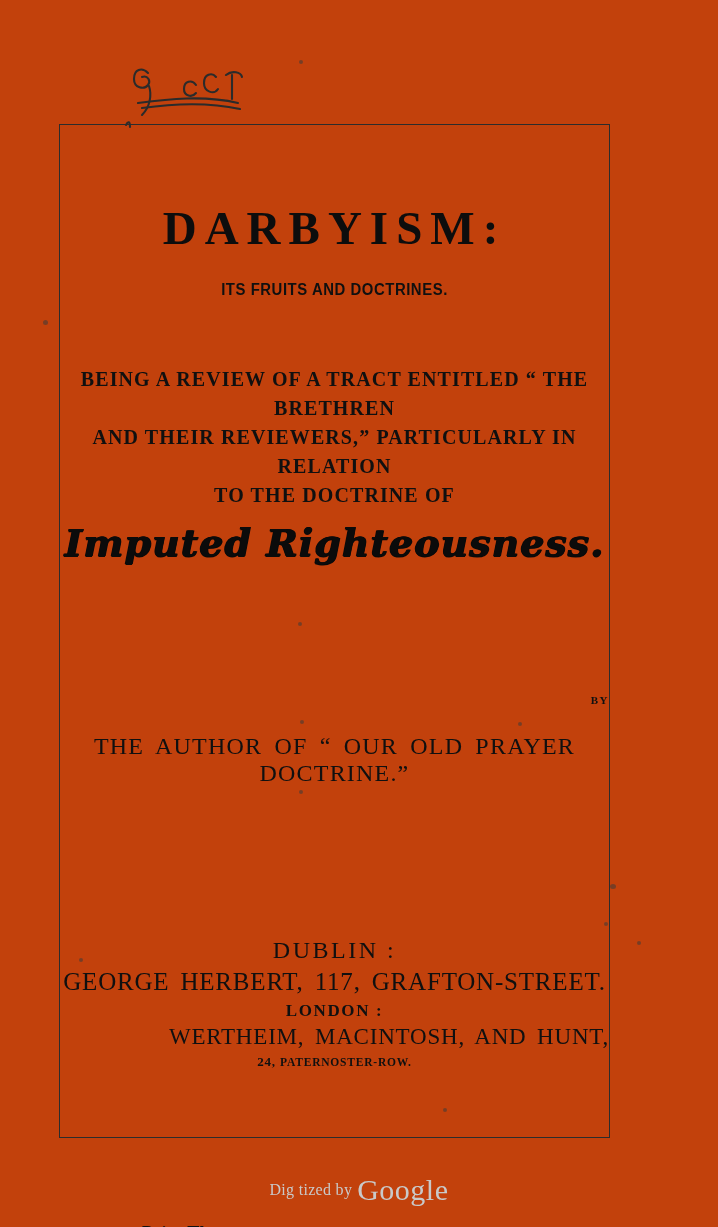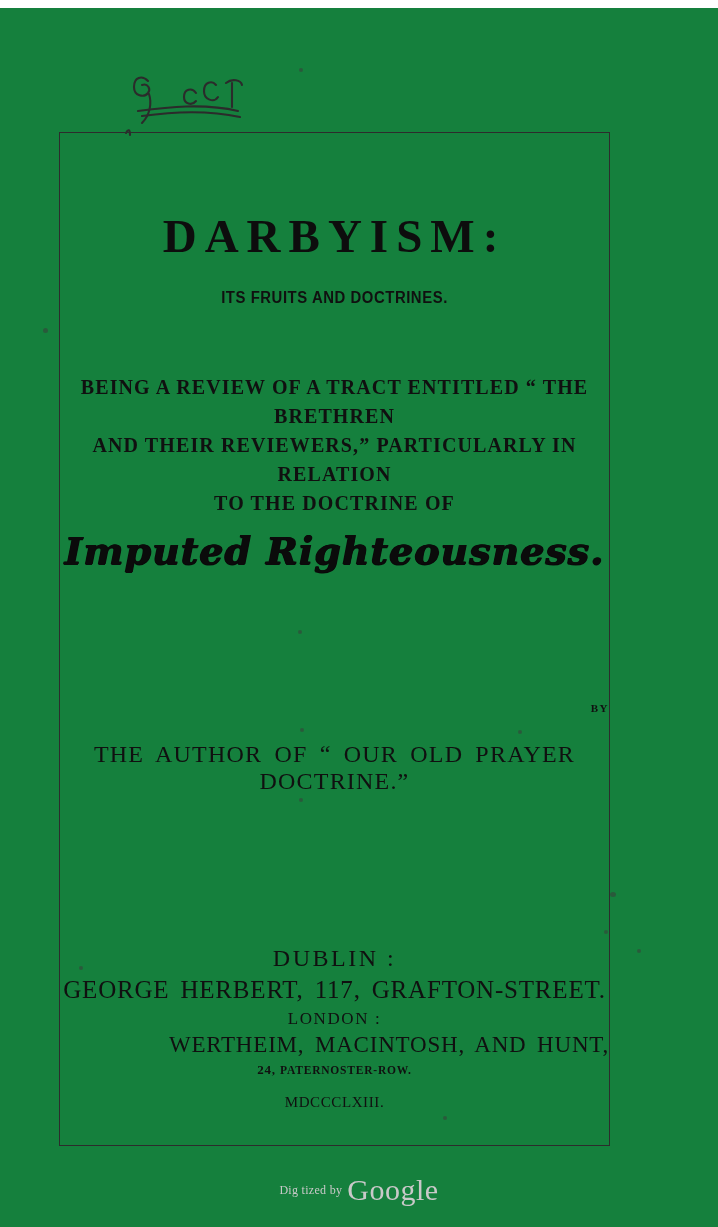--- a/index.html
+++ b/index.html
@@ -13,22 +13,21 @@
     position: relative;
     font-family: "Liberation Serif", serif;
     color: #101010;
     overflow: hidden;
   }
 
   
   #page {
     position: absolute;
     inset: 0;
-    background: #15803d;
-    margin-top: 8px;
+    background: #c2410c;
   }
 
   
   .speck {
     position: absolute;
     background: #3a3a3a;
     border-radius: 50%;
     opacity: .55;
   }
 
@@ -141,21 +140,21 @@
   #publisher-dublin {
     margin-top: 4px;
     font-size: 25px;
     font-weight: 400;
     letter-spacing: .8px;
     word-spacing: 4px;
   }
   #city-london {
     margin-top: 5px;
     font-size: 17px;
-    font-weight: 400;
+    font-weight: 700;
     letter-spacing: 1.6px;
   }
   #publisher-london {
     margin-top: 3px;
     font-size: 23px;
     font-weight: 400;
     letter-spacing: .8px;
     word-spacing: 4px;
     text-align: right;
   }
@@ -189,21 +188,21 @@
   
   #footer-watermark {
     position: absolute;
     left: 0; right: 0;
     bottom: 20px;
     text-align: center;
     color: #c9c9c9;
   }
   #footer-watermark .dig {
     font-family: "Liberation Serif", serif;
-    font-size: 12px;
+    font-size: 16px;
     vertical-align: middle;
     letter-spacing: .3px;
   }
   #footer-watermark .goog {
     font-family: "Liberation Serif", serif;
     font-size: 30px;
     vertical-align: middle;
     margin-left: 5px;
     letter-spacing: .5px;
   }
@@ -259,21 +258,20 @@
 
     <div id="imprint">
       <div id="city-dublin">DUBLIN :</div>
       <div id="publisher-dublin">GEORGE HERBERT, 117, GRAFTON-STREET.</div>
       <div id="city-london">LONDON :</div>
       <div id="publisher-london">WERTHEIM, MACINTOSH, AND HUNT,</div>
       <div id="address-london">
         <span>24,</span>
         <span class="small-caps">PATERNOSTER-ROW.</span>
       </div>
-      <div id="year">MDCCCLXIII.</div>
     </div>
 
     <div id="price">Price Threepence.</div>
 
   </div>
 
   <div id="footer-watermark">
     <span class="dig">Dig tized by</span><span class="goog">Google</span>
   </div>
 

